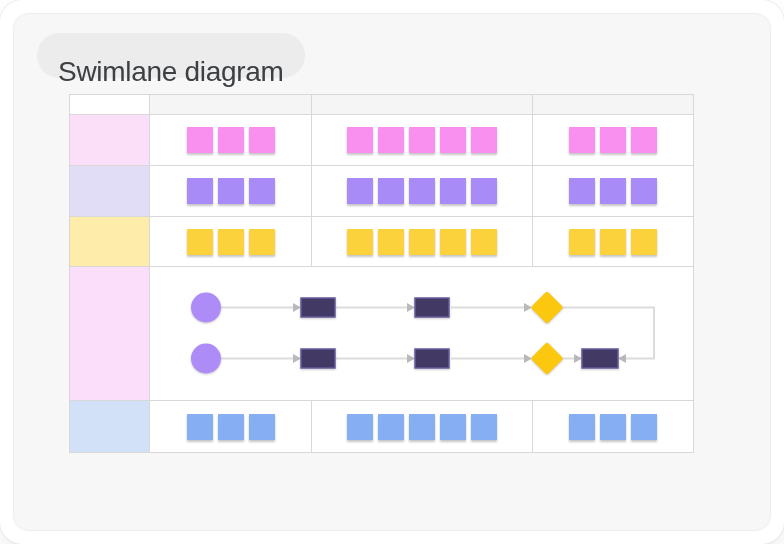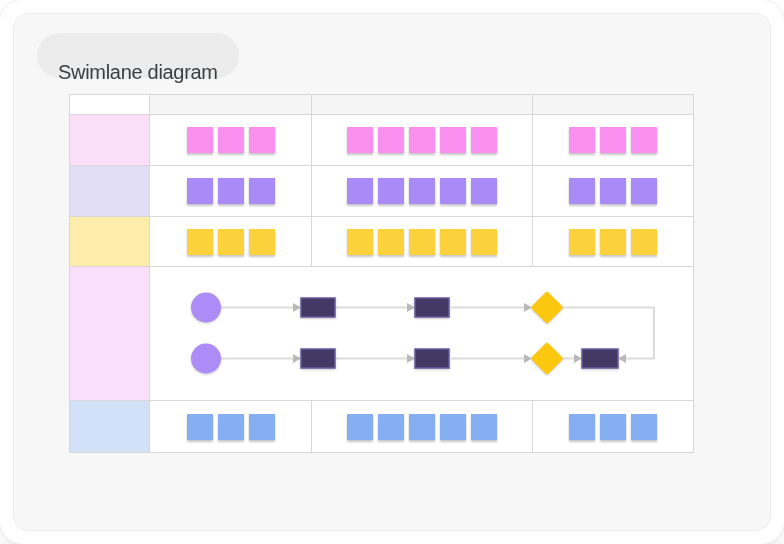--- a/index.html
+++ b/index.html
@@ -12,21 +12,21 @@
   .panel{
     position:absolute;inset:13px;background:var(--panel-bg,#F7F7F8);
     border:1px solid #EDEDEE;border-radius:15px;
   }
   .title-pill{
     position:absolute;left:23px;top:19px;height:45px;
     display:inline-flex;align-items:center;padding:0 21px;
     background:var(--pill-bg,#ECECEC);border-radius:23px;
   }
   .title-pill span{
-    font-size:20px;line-height:1;color:var(--title-text,#3C4043);
+    font-size:28px;line-height:1;color:var(--title-text,#3C4043);
     letter-spacing:-0.3px;
     margin-top:33px;
   }
   .swimlane-table{
     position:absolute;left:55px;top:80px;width:625px;
     background:#ffffff;border:1px solid var(--table-border,#D8D8D8);
     box-sizing:border-box;display:flex;flex-direction:column;
   }
   .header-row{display:flex;height:20px;border-bottom:1px solid var(--table-border,#D8D8D8);box-sizing:border-box;}
   .cell{box-sizing:border-box;}

